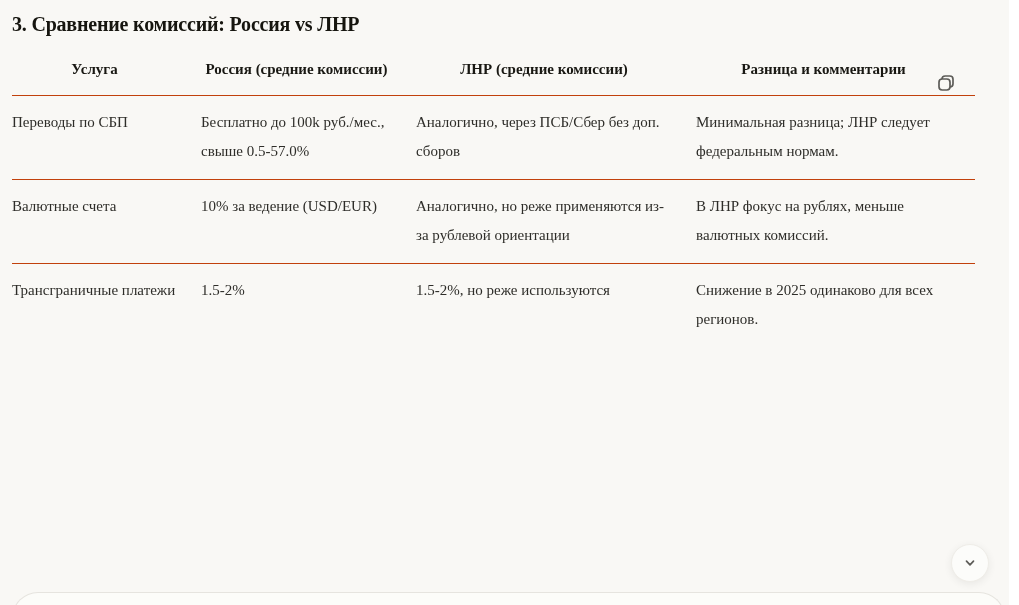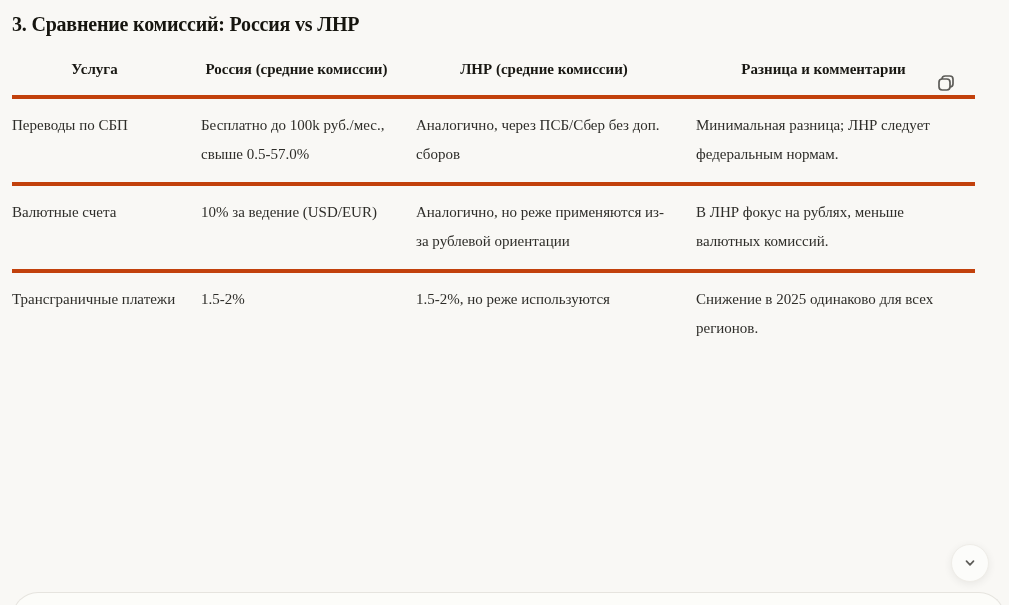--- a/index.html
+++ b/index.html
@@ -33,21 +33,21 @@
     text-align:center;vertical-align:bottom;
     font-size:15px;line-height:19px;font-weight:700;
     color:#191813;
     padding:6px 24px 16px 0;
   }
   .comparison-table td{
     vertical-align:top;
     font-size:15px;line-height:29px;font-weight:400;
     color:#2e2d29;
     padding:12px 24px 13px 0;
-    border-top:4px solid #c2410c;
+    border-top:1px solid #c2410c;
   }
   .copy-btn{
     position:absolute;left:933px;top:69px;
     width:28px;height:28px;
     background:transparent;border:none;padding:3px;margin:0;
     cursor:pointer;border-radius:6px;
   }
   .copy-btn svg{display:block;}
   .scroll-down-btn{
     position:absolute;left:951px;top:544px;

